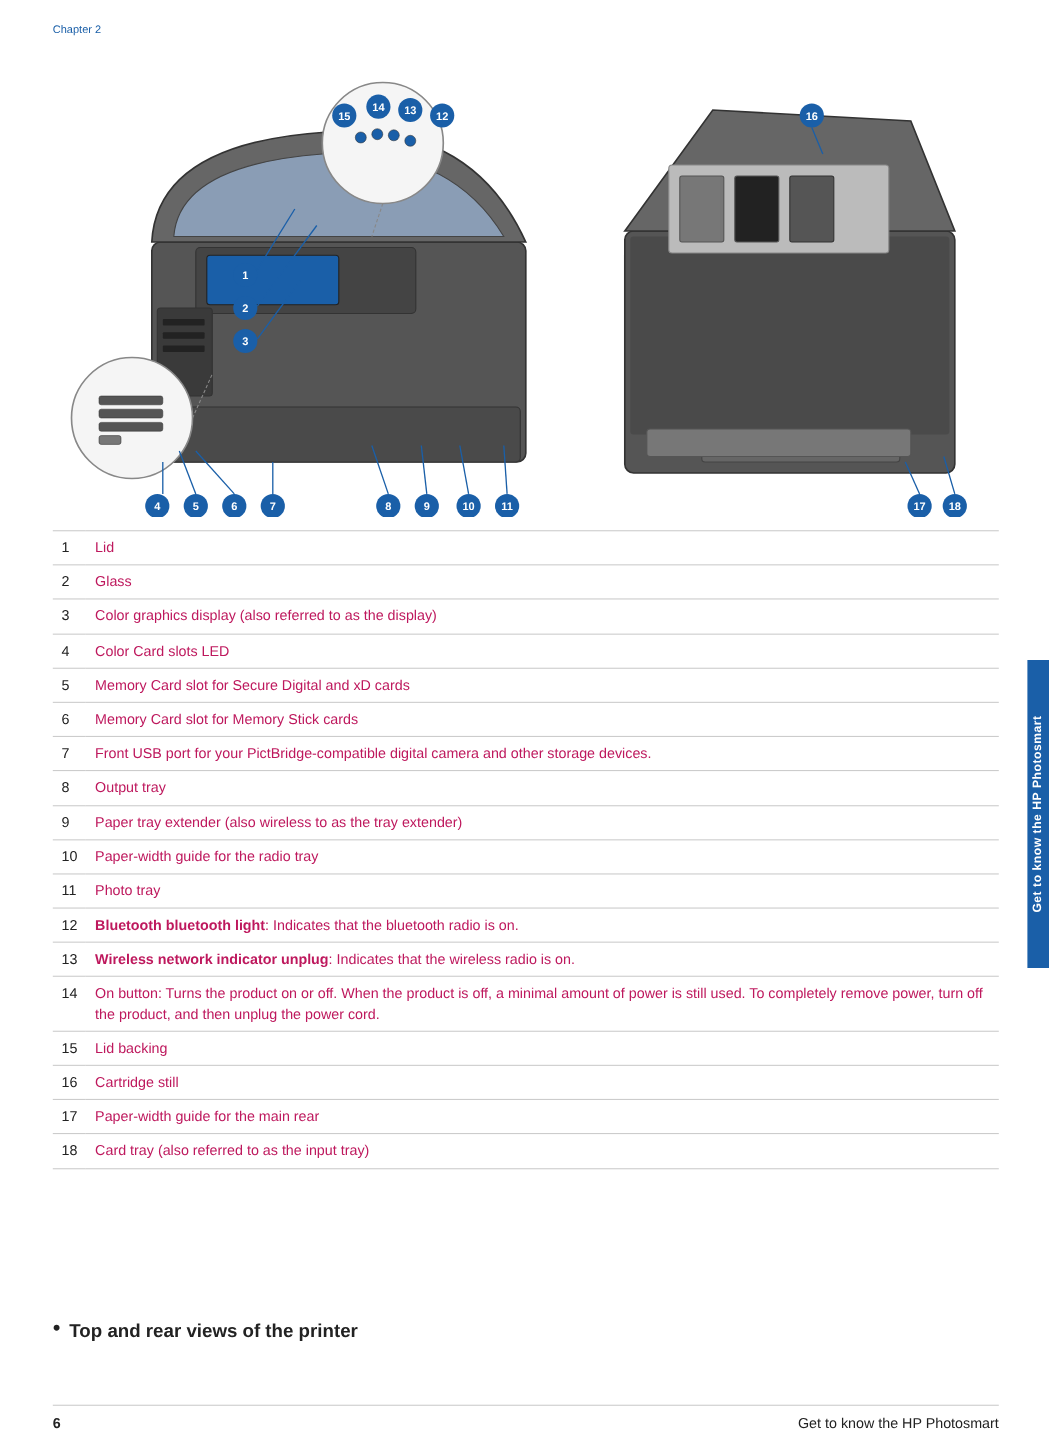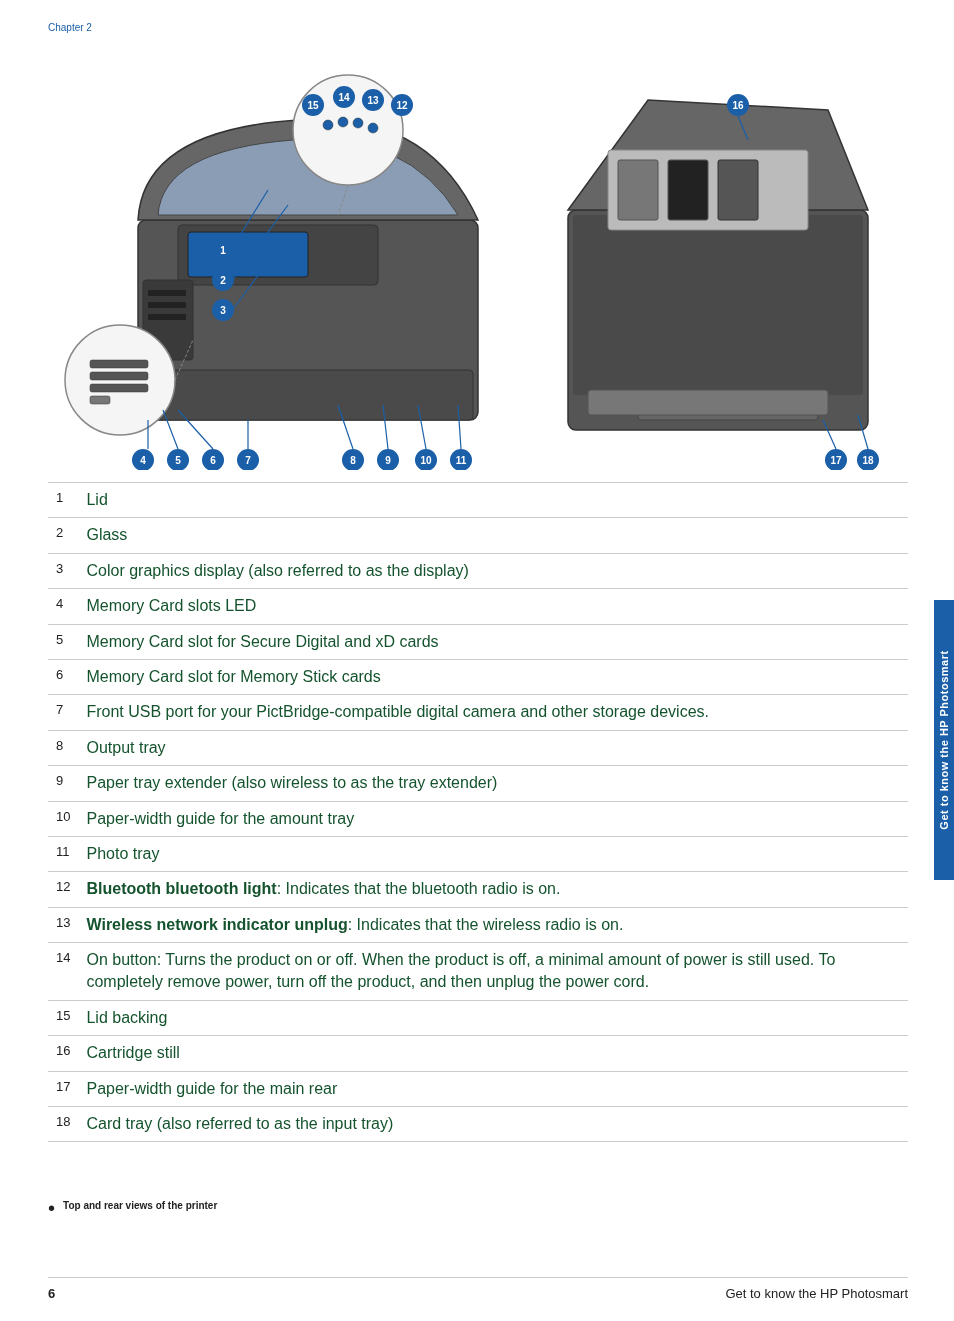--- a/index.html
+++ b/index.html
@@ -61,22 +61,22 @@
       line-height: 1.4;
     }
 
     table.parts-table td:first-child {
       width: 30px;
       color: #222;
       font-size: 13px;
     }
 
     table.parts-table td:last-child {
-      font-size: 16px;
-      color: #14532d;
+      font-size: 13px;
+      color: #be185d;
     }
 
     table.parts-table tr:first-child {
       border-top: 1px solid #ccc;
     }
 
     
     .bullet-section {
       position: absolute;
       top: 1200px;
@@ -92,21 +92,21 @@
 
     .bullet-dot {
       color: #222;
       font-size: 20px;
       line-height: 1;
       margin-top: -2px;
     }
 
     .bullet-text {
       font-weight: bold;
-      font-size: 10px;
+      font-size: 17px;
     }
 
     
     .side-label {
       position: absolute;
       right: 0;
       top: 600px;
       width: 20px;
       height: 280px;
       background: #1a5fa8;
@@ -291,21 +291,21 @@
         <tr>
           <td>2</td>
           <td>Glass</td>
         </tr>
         <tr>
           <td>3</td>
           <td>Color graphics display (also referred to as the display)</td>
         </tr>
         <tr>
           <td>4</td>
-          <td>Memory Card slots LED</td>
+          <td>Color Card slots LED</td>
         </tr>
         <tr>
           <td>5</td>
           <td>Memory Card slot for Secure Digital and xD cards</td>
         </tr>
         <tr>
           <td>6</td>
           <td>Memory Card slot for Memory Stick cards</td>
         </tr>
         <tr>
@@ -315,21 +315,21 @@
         <tr>
           <td>8</td>
           <td>Output tray</td>
         </tr>
         <tr>
           <td>9</td>
           <td>Paper tray extender (also wireless to as the tray extender)</td>
         </tr>
         <tr>
           <td>10</td>
-          <td>Paper-width guide for the amount tray</td>
+          <td>Paper-width guide for the radio tray</td>
         </tr>
         <tr>
           <td>11</td>
           <td>Photo tray</td>
         </tr>
         <tr>
           <td>12</td>
           <td><strong>Bluetooth bluetooth light</strong>: Indicates that the bluetooth radio is on.</td>
         </tr>
         <tr>

